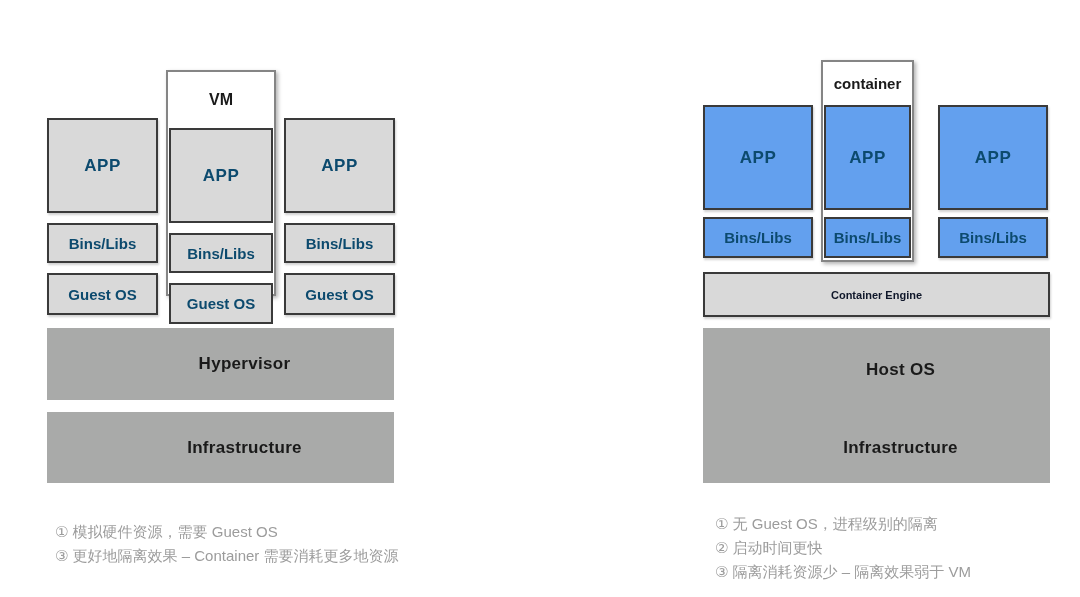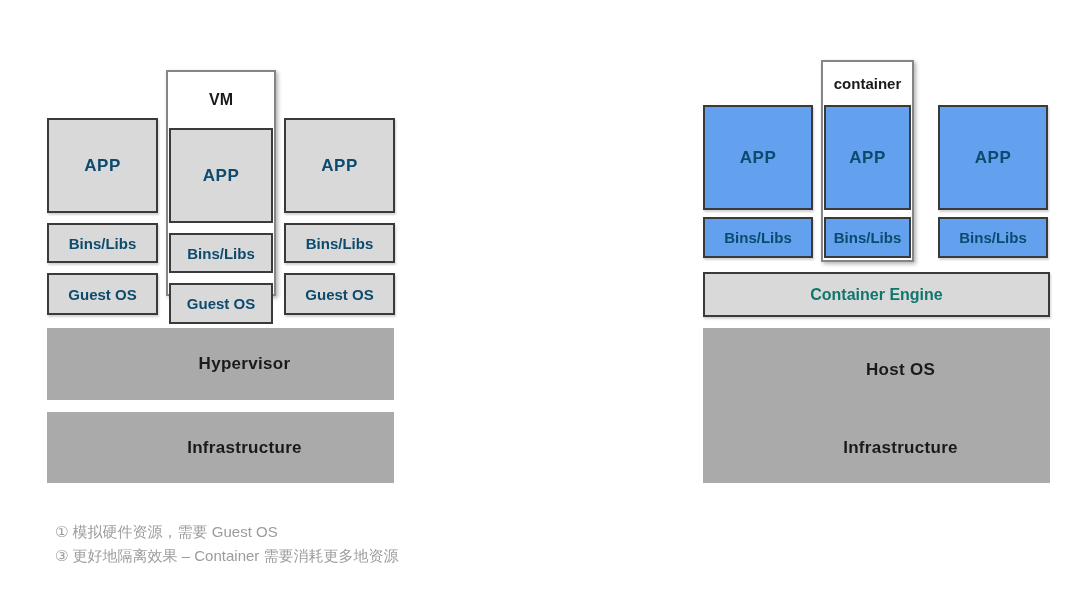--- a/index.html
+++ b/index.html
@@ -36,21 +36,21 @@
   .wrapper .box{position:absolute;left:1px;right:1px;margin:0;box-shadow:none;}
   .bar{
     background:var(--bar-gray,#a9aaa9);
     display:flex;align-items:center;justify-content:center;
     font-weight:bold;font-size:17px;color:#1a1a1a;letter-spacing:.3px;padding-left:48px;
   }
   .engine-bar{
     background:var(--light-gray,#d9d9d9);
     border:2px solid var(--border-dark,#3a3a3a);
     display:flex;align-items:center;justify-content:center;
-    font-weight:bold;font-size:16px;color:#0f766e;
+    font-weight:bold;font-size:11px;color:#0f172a;
     box-shadow:1px 2px 2px rgba(0,0,0,0.18);
   }
   .notes{font-size:15px;line-height:24px;color:var(--note-gray,#9c9c9c);}
 </style>
 </head>
 <body>
 
 <div class="canvas">
 
   <div class="abs col" style="left:47px;top:118px;width:111px;">
@@ -93,14 +93,19 @@
 
   <div class="abs col" style="left:938px;top:105px;width:110px;">
     <div class="box fill-blue r-app-box">APP</div>
     <div class="box fill-blue r-bins-box">Bins/Libs</div>
   </div>
 
   <div class="abs engine-bar" style="left:703px;top:272px;width:347px;height:45px;">Container Engine</div>
   <div class="abs bar" style="left:703px;top:328px;width:347px;height:84px;">Host OS</div>
   <div class="abs bar" style="left:703px;top:412px;width:347px;height:71px;">Infrastructure</div>
 
+  <div class="abs notes" style="left:715px;top:512px;">
+    <div>① 无 Guest OS，进程级别的隔离</div>
+    <div>② 启动时间更快</div>
+    <div>③ 隔离消耗资源少 – 隔离效果弱于 VM</div>
+  </div>
 
 </div>
 
 </body></html>

